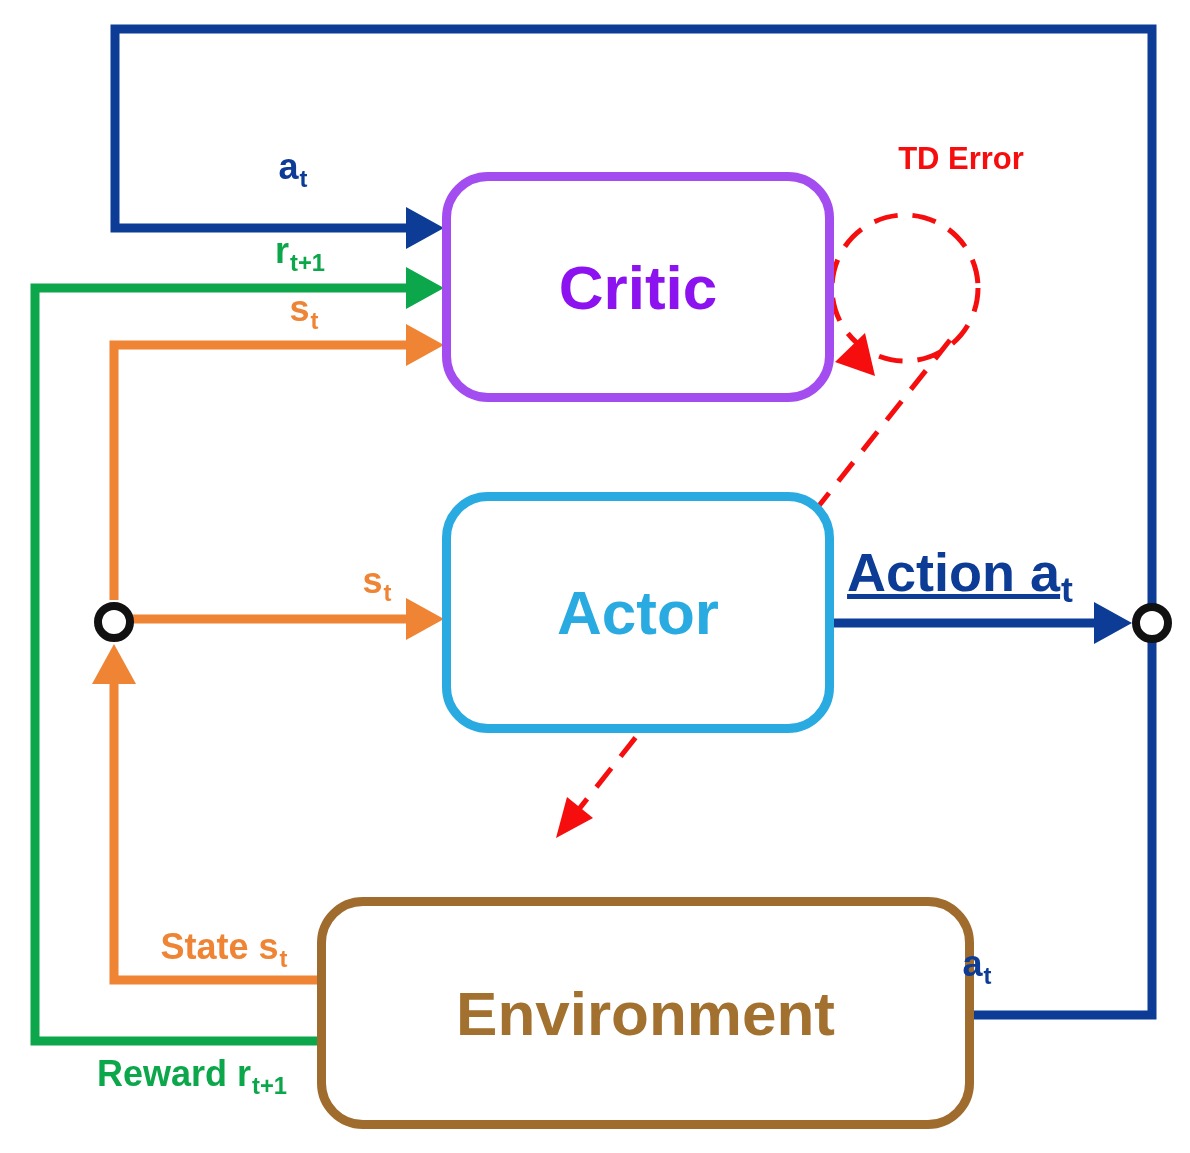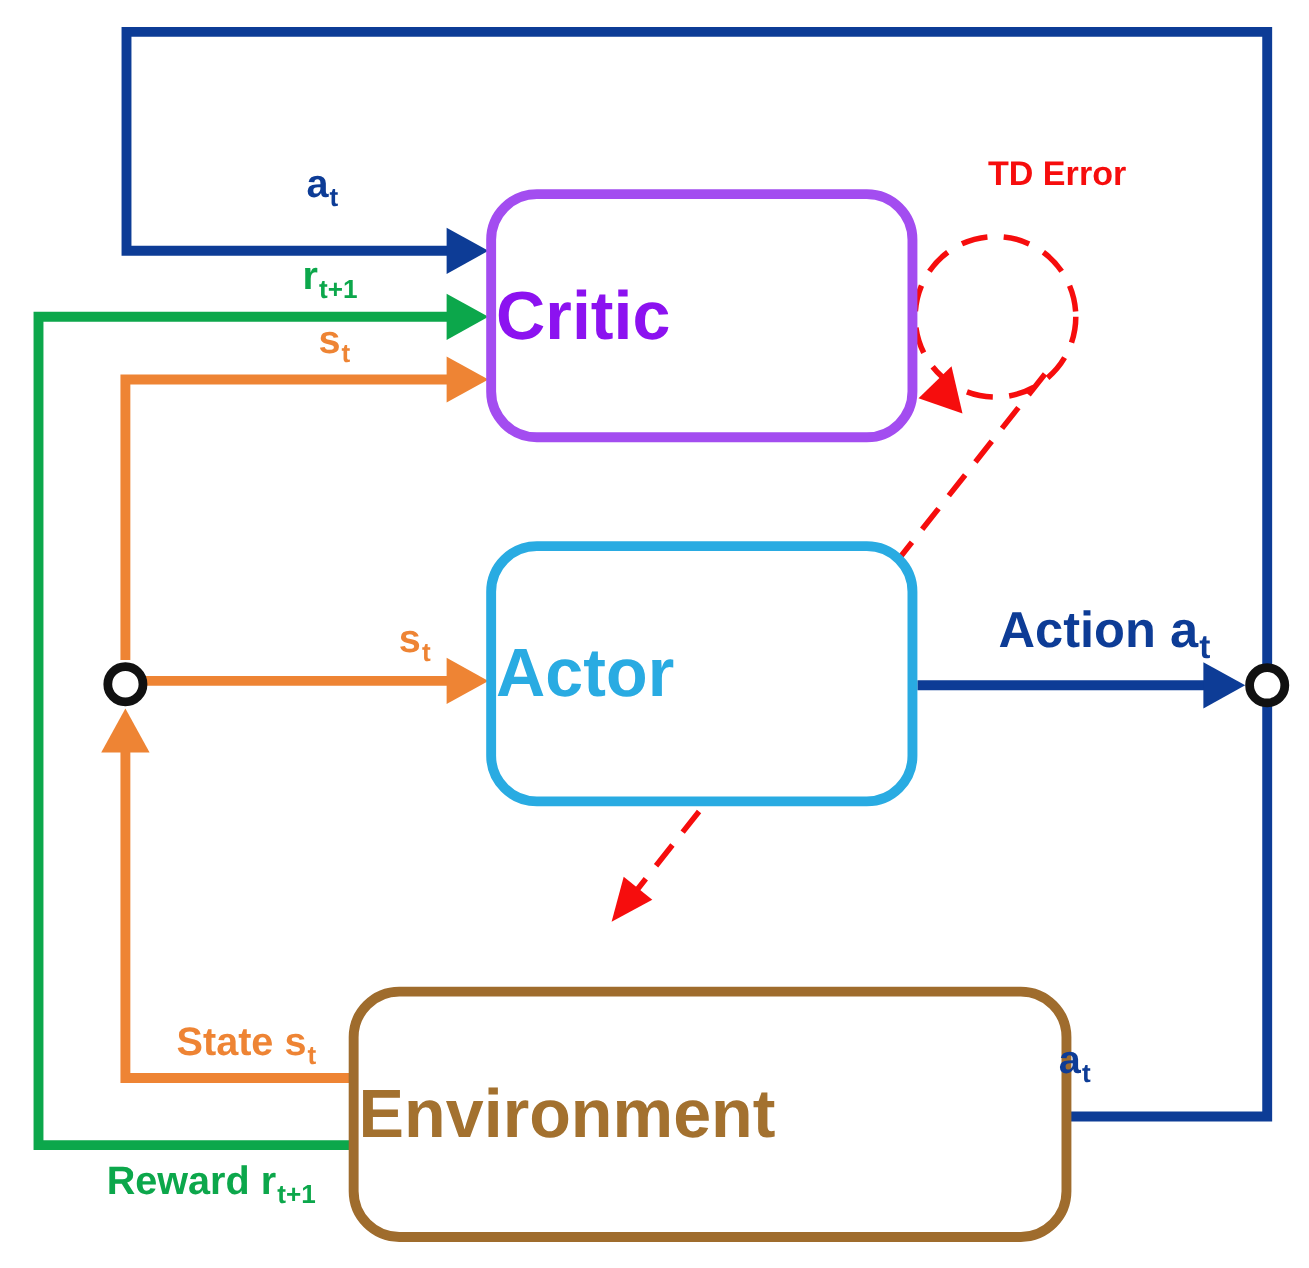--- a/index.html
+++ b/index.html
@@ -11,21 +11,21 @@
     font-family:"Liberation Sans", sans-serif;
   }
   svg.wires { position:absolute; left:0; top:0; z-index:1; }
 
   .box {
     position:absolute;
     z-index:2;
     background:#ffffff;
     border-radius:46px;
     box-sizing:border-box;
-    display:flex; align-items:center; justify-content:flex-start;
+    display:flex; align-items:center; justify-content:center;
     font-weight:bold;
     font-size:62px;
     letter-spacing:0px;
   }
   .box.critic      { left:442px; top:172px; width:392px; height:230px; border:9px solid var(--purpleBorder); color:var(--purpleText); }
   .box.actor       { left:442px; top:492px; width:392px; height:241px; border:9px solid var(--cyan); color:var(--cyan); }
   .box.environment { left:317px; top:897px; width:657px; height:232px; border:9px solid var(--brownBorder); color:var(--brownText); }
 
   .lbl {
     position:absolute;
@@ -103,21 +103,21 @@
   </div>
 
   <div class="lbl orange" style="left:304px;top:312px;">
     <span>s</span><span class="sub">t</span>
   </div>
 
   <div class="lbl orange" style="left:377px;top:584px;">
     <span>s</span><span class="sub">t</span>
   </div>
 
-  <div class="lbl navy" style="left:1004px;top:577px;font-size:46px;">
+  <div class="lbl navy" style="left:960px;top:577px;font-size:54px;text-decoration:underline;">
     <span>Action a</span><span class="sub">t</span>
   </div>
 
   <div class="lbl red" style="left:961px;top:158px;font-size:31px;">
     <span>TD Error</span>
   </div>
 
   <div class="lbl navy" style="left:977px;top:967px;">
     <span>a</span><span class="sub">t</span>
   </div>

